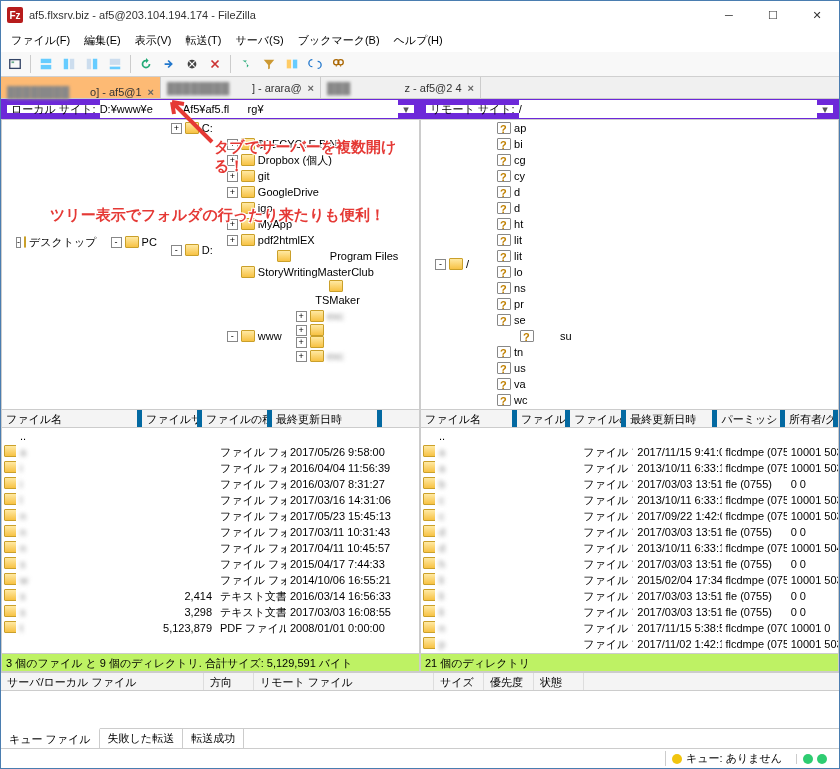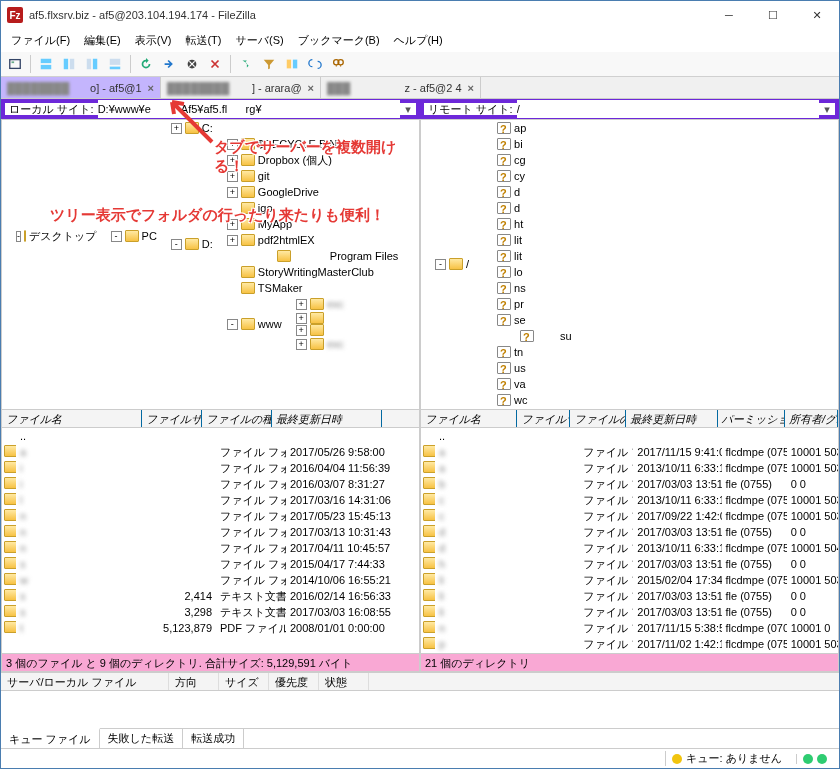--- a/index.html
+++ b/index.html
@@ -10,48 +10,48 @@
 .win-btns { display:flex; }
 .win-btn { width:44px; height:28px; display:flex; align-items:center; justify-content:center; color:#333; }
 .menubar { display:flex; padding:2px 4px; background:#fff; gap:2px;}
 .menubar span { padding:2px 6px; }
 .toolbar { display:flex; padding:2px 4px; gap:3px; border-bottom:1px solid #d0d0d0; align-items:center; background:#f8f8f8;}
 .tb-btn { width:20px;height:20px;display:flex;align-items:center;justify-content:center;border:1px solid transparent; border-radius:2px;}
 .tb-btn svg{width:14px;height:14px;}
 .tb-sep{width:1px;height:18px;background:#ccc;margin:0 2px;}
 .tabs { display:flex; height:22px; background:#f0f0f0; border-bottom:1px solid #ccc;}
 .tab { display:flex;align-items:center;padding:0 6px;border-right:1px solid #ccc;gap:6px;min-width:160px;}
-.tab.active{background:#c4b5fd;}
+.tab.active{background:#fdba74;align-items:flex-end;}
 .tab .x{color:#666;font-weight:bold;cursor:pointer;}
 .tab .lbl{flex:1;color:#888;filter:blur(1.5px);}
 .tab .suffix{color:#333;}
 .sites { display:flex; height:20px; }
-.site-half{flex:1;display:flex;align-items:center;border:4px solid #6d28d9;}
+.site-half{flex:1;display:flex;align-items:center;border:6px solid #6d28d9;}
 .site-half label{padding:0 4px;white-space:nowrap;}
 .site-half input{flex:1;border:none;outline:none;height:18px;}
 .site-half .dd{width:16px;text-align:center;color:#555;}
 .panes{flex:1;display:flex;min-height:0;}
 .col{flex:1;display:flex;flex-direction:column;border:1px solid #ccc;min-width:0;}
 .tree{flex:0 0 290px;overflow:auto;background:#fff;border-bottom:1px solid #ccc;position:relative;}
 .tree ul{list-style:none;padding-left:14px;}
 .tree li{white-space:nowrap;line-height:16px;display:flex;align-items:center;}
 .tree li>span.exp{width:11px;height:11px;border:1px solid #888;display:inline-flex;align-items:center;justify-content:center;font-size:9px;margin-right:3px;line-height:9px;}
 .tree li>span.noexp{width:11px;margin-right:3px;}
 .ficon{width:14px;height:12px;display:inline-block;margin-right:3px;background:linear-gradient(#ffe9a3,#f7c244);border:1px solid #caa02a;border-radius:1px;}
 .ficon.q{background:#fff;border-color:#888;position:relative;}
 .ficon.q::after{content:"?";position:absolute;left:2px;top:-2px;color:#c08000;font-weight:bold;}
 .list{flex:1;display:flex;flex-direction:column;min-height:0;}
 .list-hdr{display:flex;background:#f4f4f4;border-bottom:1px solid #ccc;height:18px;}
-.list-hdr span{padding:2px 4px;border-right:1px solid #0369a1;overflow:hidden;white-space:nowrap;font-style:italic;}
+.list-hdr span{padding:2px 4px;border-right:5px solid #0369a1;overflow:hidden;white-space:nowrap;}
 .list-body{flex:1;overflow:auto;}
 .row{display:flex;height:16px;align-items:center;}
 .row span{padding:0 4px;overflow:hidden;white-space:nowrap;text-overflow:clip;}
 .row .ic{width:14px;flex:none;padding:0 2px;}
 .blur{filter:blur(2px);color:#888;}
-.status{height:18px;border-top:1px solid #ccc;padding:2px 4px;background:#f9a8d4;}
+.status{height:18px;border-top:1px solid #ccc;padding:2px 4px;background:#bef264;}
 .queue-hdr{display:flex;background:#f4f4f4;border-top:1px solid #ccc;height:18px;}
 .queue-hdr span{padding:2px 6px;border-right:1px solid #ddd;}
 .queue-body{height:38px;border-top:1px solid #ccc;}
 .bottom-tabs{display:flex;border-top:1px solid #ccc;height:20px;}
 .bottom-tabs span{padding:2px 8px;border-right:1px solid #ccc;}
 .bottom-tabs span.active{background:#fff;border-top:2px solid #fff;margin-top:-1px;}
 .statusbar{height:20px;border-top:1px solid #ccc;display:flex;align-items:center;justify-content:flex-end;padding:0 6px;gap:8px;}
 .statusbar .cell{border-left:1px solid #ccc;padding:0 6px;display:flex;align-items:center;gap:4px;}
 .led{width:10px;height:10px;border-radius:50%;display:inline-block;}
 .callout{position:absolute;font-weight:bold;font-size:15px;color:#e53935;text-shadow:1px 1px 0 #fff,-1px -1px 0 #fff,1px -1px 0 #fff,-1px 1px 0 #fff;pointer-events:none;z-index:50;}
@@ -272,21 +272,21 @@
                         <span class="ficon"></span>
                         <span>Program Files</span>
                         <ul></ul>
                       </li>
                       <li style="padding-left: 0px;">
                         <span class="noexp"></span>
                         <span class="ficon"></span>
                         <span>StoryWritingMasterClub</span>
                         <ul></ul>
                       </li>
-                      <li style="padding-left: 0px;">
+                      <li style="padding-left: 0px; flex-direction: column;">
                         <span class="noexp"></span>
                         <span class="ficon"></span>
                         <span>TSMaker</span>
                         <ul></ul>
                       </li>
                       <li style="padding-left: 0px;">
                         <span class="exp">-</span>
                         <span class="ficon"></span>
                         <span>www</span>
                         <ul>
@@ -372,21 +372,21 @@
             <span class="lc1 blur">n</span>
             <span class="lc2"></span>
             <span class="lc3">ファイル フォルダー</span>
             <span class="lc4">2017/05/23 15:45:13</span>
           </div>
           <div class="row">
             <span class="ic"><span class="ficon"></span></span>
             <span class="lc1 blur">n</span>
             <span class="lc2"></span>
             <span class="lc3">ファイル フォルダー</span>
-            <span class="lc4">2017/03/13 10:31:43</span>
+            <span class="lc4">2017/03/11 10:31:43</span>
           </div>
           <div class="row">
             <span class="ic"><span class="ficon"></span></span>
             <span class="lc1 blur">n</span>
             <span class="lc2"></span>
             <span class="lc3">ファイル フォルダー</span>
             <span class="lc4">2017/04/11 10:45:57</span>
           </div>
           <div class="row">
             <span class="ic"><span class="ficon"></span></span>
@@ -400,21 +400,21 @@
             <span class="lc1 blur">w</span>
             <span class="lc2"></span>
             <span class="lc3">ファイル フォルダー</span>
             <span class="lc4">2014/10/06 16:55:21</span>
           </div>
           <div class="row">
             <span class="ic"><span class="ficon"></span></span>
             <span class="lc1 blur">s</span>
             <span class="lc2">2,414</span>
             <span class="lc3">テキスト文書</span>
-            <span class="lc4">2016/02/14 16:56:33</span>
+            <span class="lc4">2016/03/14 16:56:33</span>
           </div>
           <div class="row">
             <span class="ic"><span class="ficon"></span></span>
             <span class="lc1 blur">s</span>
             <span class="lc2">3,298</span>
             <span class="lc3">テキスト文書</span>
             <span class="lc4">2017/03/03 16:08:55</span>
           </div>
           <div class="row">
             <span class="ic"><span class="ficon"></span></span>
@@ -694,22 +694,23 @@
             <span class="rc2"></span>
             <span class="rc3">ファイル フォ...</span>
           </div>
         </div>
     </div>
     <div class="status">21 個のディレクトリ</div>
   </div>
 </div>
 
 <div class="queue-hdr">
-  <span style="width:168px">サーバ/ローカル ファイル</span>
+  <span style="width:203px">サーバ/ローカル ファイル</span>
   <span style="width:50px">方向</span>
+  <span style="width:180px">リモート ファイル</span>
   <span style="width:50px">サイズ</span>
   <span style="width:50px">優先度</span>
   <span style="width:50px">状態</span>
 </div>
 <div class="queue-body"></div>
 <div class="bottom-tabs">
   <span class="active">キュー ファイル</span>
   <span>失敗した転送</span>
   <span>転送成功</span>
 </div>

